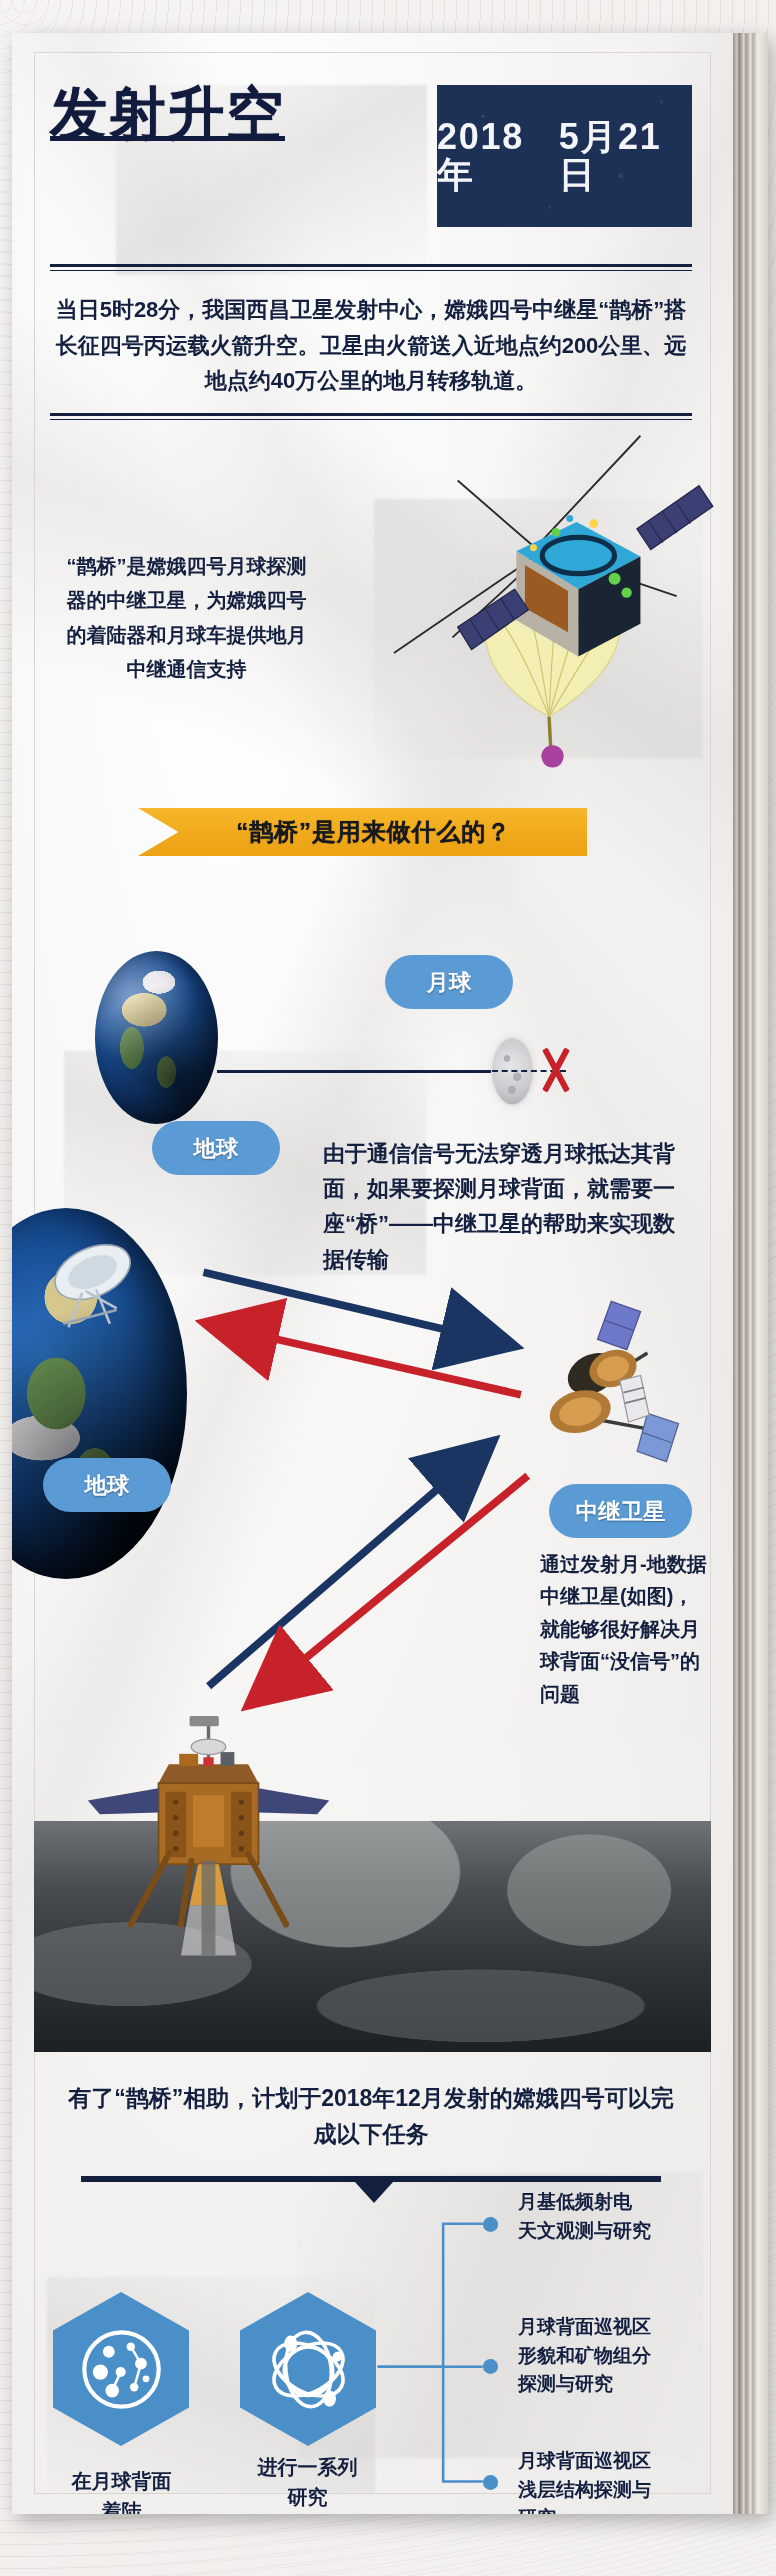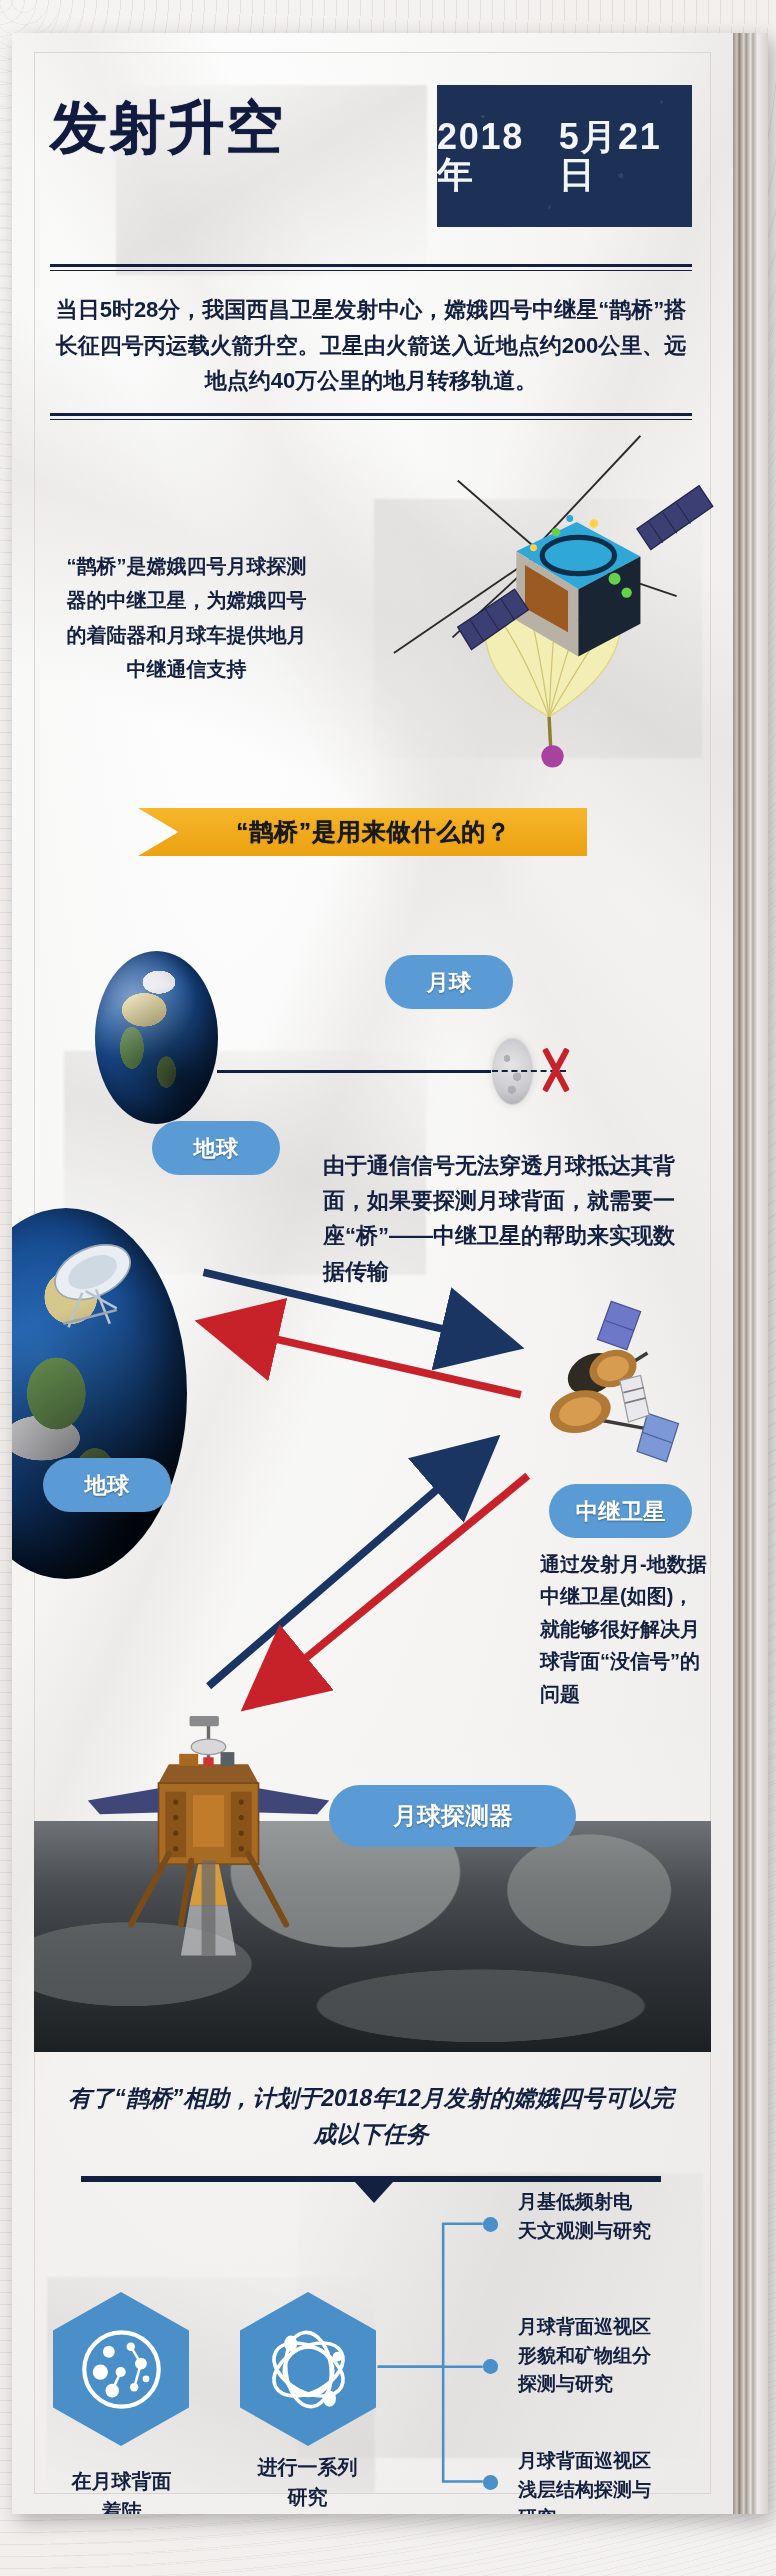--- a/index.html
+++ b/index.html
@@ -69,21 +69,21 @@
 
   #title-block { position: absolute; left: 0; top: 0; width: 371px; }
   .title-line {
     font-weight: bold;
     color: #111b3e;
     letter-spacing: 0.9px;
     line-height: 1;
     text-shadow: 0 0 0.9px #111b3e;
   }
   #title-line-1 { font-size: 39px; }
-  #title-line-2 { font-size: 57px; margin-top: 21px; letter-spacing: 1.7px; }
+  #title-line-2 { font-size: 57px; margin-top: 7px; letter-spacing: 1.7px; text-decoration: underline; }
 
   #date-box {
     position: absolute; right: 0; top: 7px;
     width: 255px; height: 142px;
     background: #1d3055;
     background-image:
        radial-gradient(circle at 18% 22%, rgba(255,255,255,.10) 0 1.7px, rgba(0,0,0,0) 1.7px),
        radial-gradient(circle at 72% 64%, rgba(255,255,255,.09) 0 2.6px, rgba(0,0,0,0) 2.6px),
        radial-gradient(circle at 44% 86%, rgba(255,255,255,.07) 0 1.7px, rgba(0,0,0,0) 1.7px),
        radial-gradient(circle at 88% 12%, rgba(255,255,255,.08) 0 1.7px, rgba(0,0,0,0) 1.7px);
@@ -192,21 +192,21 @@
     background: #5b9bd5;
     border-radius: 862px;
     display: flex; align-items: center; justify-content: center;
     color: #ffffff; font-weight: bold;
     text-shadow: 0 0.9px 1.7px rgba(0,0,0,.35);
   }
   #pill-moon  { left: 373px; top: 76px;  width: 128px; height: 54px;  font-size: 22.4px; }
   #pill-earth1{ left: 140px; top: 242px; width: 128px; height: 54px;  font-size: 22.4px; }
 
   #para-1 {
-    position: absolute; left: 311px; top: 269px; width: 362px;
+    position: absolute; left: 311px; top: 257px; width: 362px;
     font-size: 22px; line-height: 1.6; color: #14203f; font-weight: bold;
   }
 
   
   #relay { position: absolute; left: 0; top: 1208px; width: 721px; height: 449px; }
 
   #earth-2 {
     position: absolute; left: -67px; top: -33px; width: 242px; height: 371px;
     border-radius: 50%;
     background:
@@ -247,21 +247,21 @@
     position: absolute; left: 0; top: 0; width: 677px; height: 155px;
     background: linear-gradient(180deg, rgba(255,255,255,0) 0%, rgba(250,250,250,.1) 100%);
   }
   #lander-art { position: absolute; left: 45px; top: 19px; width: 259px; height: 250px; }
   #pill-probe { left: 295px; top: 95px; width: 247px; height: 62px; font-size: 24px; }
 
   
   #closing {
     position: absolute; left: 50px; top: 2047px; width: 618px;
     font-size: 23px; line-height: 1.58; color: #14203f;
-    font-weight: bold; text-align: center; font-style: italic;
+    font-weight: bold; text-align: center;
   }
   #rule-tasks {
     position: absolute; left: 69px; top: 2143px; width: 580px; height: 0;
     border-top: 6px solid #14203f;
   }
   #rule-caret {
     position: absolute; left: 343px; top: 2149px;
     width: 0; height: 0;
     border-left: 19px solid transparent;
     border-right: 19px solid transparent;
@@ -518,21 +518,20 @@
         <line x1="104" y1="168" x2="60" y2="250"></line>
         <line x1="196" y1="168" x2="240" y2="250"></line>
         <line x1="130" y1="176" x2="118" y2="250"></line>
       </g>
 
       <polygon points="138,180 162,180 172,228 128,228" fill="#f0a93a" opacity=".85"></polygon>
       <polygon points="128,228 172,228 182,286 118,286" fill="#e8e8e8" opacity=".55"></polygon>
       <rect x="142" y="176" width="16" height="110" fill="#6a6a6a" opacity=".75"></rect>
     </svg>
 
-    <div class="pill" id="pill-probe">月球探测器</div>
   </div>
 
   <div id="closing">有了“鹊桥”相助，计划于2018年12月发射的嫦娥四号可以完成以下任务</div>
   <div id="rule-tasks"></div>
   <div id="rule-caret"></div>
 
   <div id="tasks">
 
     <svg id="connector" viewBox="0 0 836 340">
       <path d="M424 175 L500 175 L500 9 L546 9" fill="none" stroke="#4a8fc8" stroke-width="3"></path>

